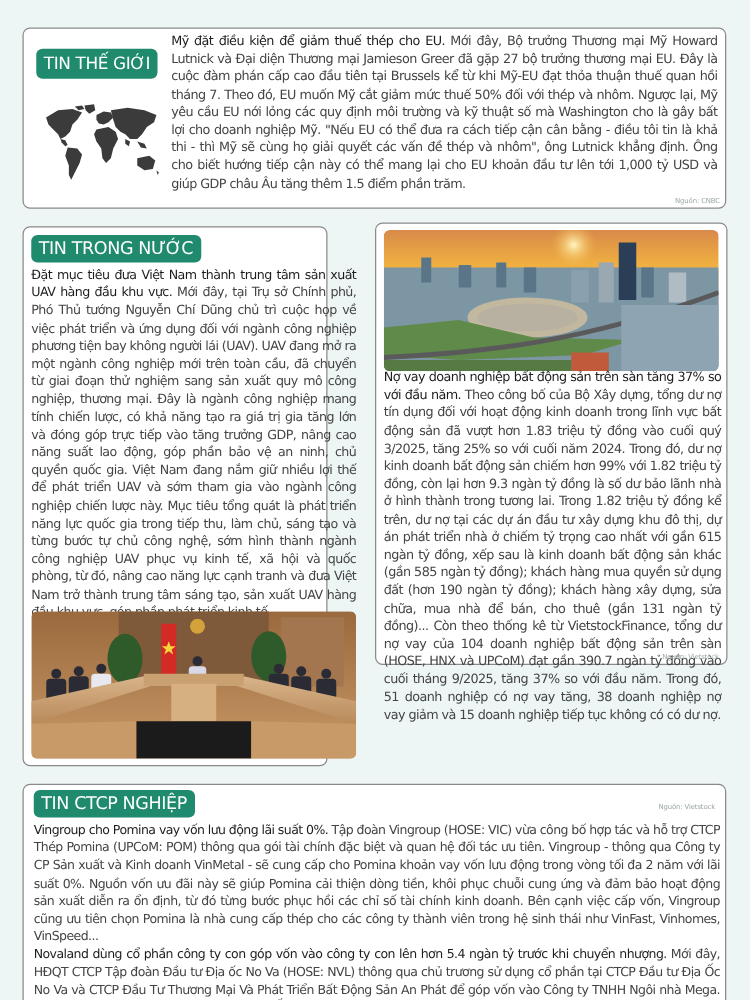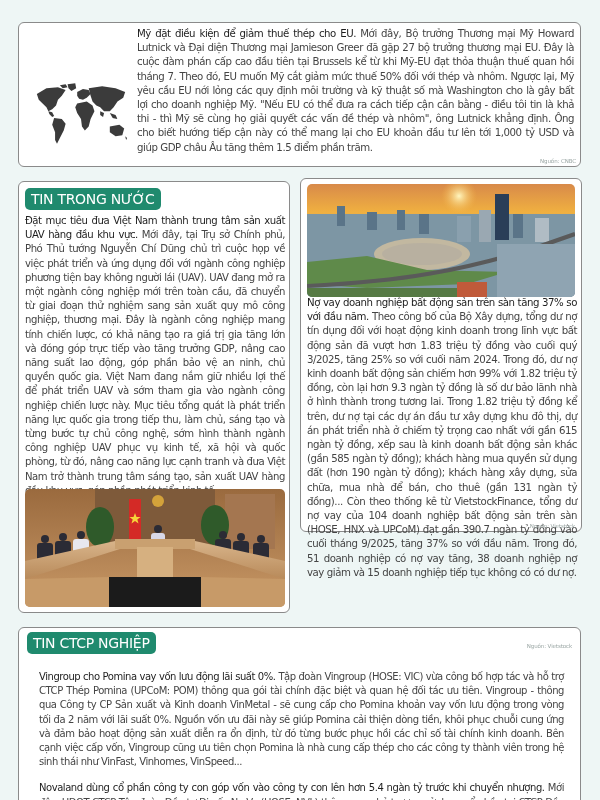--- a/index.html
+++ b/index.html
@@ -42,42 +42,45 @@
 
     
     #world-card { left: 18px; top: 22px; width: 563px; height: 145px; }
     #world-left { position: absolute; left: 10px; top: 16px; width: 105px; }
     #world-badge { font-size: 13.5px; padding: 4px 6px; }
     #world-map { position: absolute; left: 14px; top: 58px; width: 96px; height: 70px; }
     #world-text { position: absolute; left: 118px; top: 4px; width: 437px; }
     #world-source { position: absolute; right: 4px; bottom: 2px; }
 
     
-    #dom-card { left: 18px; top: 181px; width: 272px; height: 432px; padding-left: 12px; }
+    #dom-card { left: 18px; top: 181px; width: 244px; height: 432px; padding-left: 12px; }
     #dom-badge { position: absolute; left: 6px; top: 6px; font-size: 14px; padding: 3px 6px; }
     #dom-text { position: absolute; left: 6px; top: 32px; width: 260px; font-size: 10.1px; line-height: 14.2px; }
     #dom-photo { position: absolute; left: 6px; top: 307px; width: 260px; height: 118px; border-radius: 5px; overflow: hidden; }
 
     
     #re-card { left: 300px; top: 178px; width: 282px; height: 354px; }
     #re-photo { position: absolute; left: 6px; top: 5px; width: 268px; height: 113px; border-radius: 5px; overflow: hidden; }
     #re-text { position: absolute; left: 6px; top: 117px; width: 270px; }
     #re-source { position: absolute; right: 6px; bottom: 2px; }
 
     
     #biz-card { left: 18px; top: 627px; width: 563px; height: 190px; }
     #biz-badge { position: absolute; left: 8px; top: 4px; font-size: 14px; padding: 3px 6px; }
     #biz-source { position: absolute; right: 8px; top: 15px; }
     #biz-text { position: absolute; left: 8px; top: 30px; width: 549px; font-size: 10px; line-height: 14.2px; }
-    #biz-text p { margin: 12px; }
+    #biz-text p { margin: 0; }
   </style>
 </head>
 <body>
 
 <section class="card" id="world-card">
+  <div id="world-left">
+    <span class="badge" id="world-badge">TIN THẾ GIỚI</span>
+  </div>
   <svg id="world-map" viewBox="0 0 100 70">
     <g fill="#3b3b3b">
 
       <path d="M4,12 L14,6 L26,5 L34,8 L30,14 L26,18 L24,24 L20,28 L16,30 L14,26 L10,22 L6,18 Z"></path>
       <path d="M28,3 L34,2 L36,5 L31,6 Z"></path>
 
       <path d="M16,30 L20,31 L22,35 L20,36 L17,33 Z"></path>
 
       <path d="M22,37 L30,38 L34,43 L32,50 L28,58 L25,64 L23,60 L23,52 L20,44 Z"></path>
 

